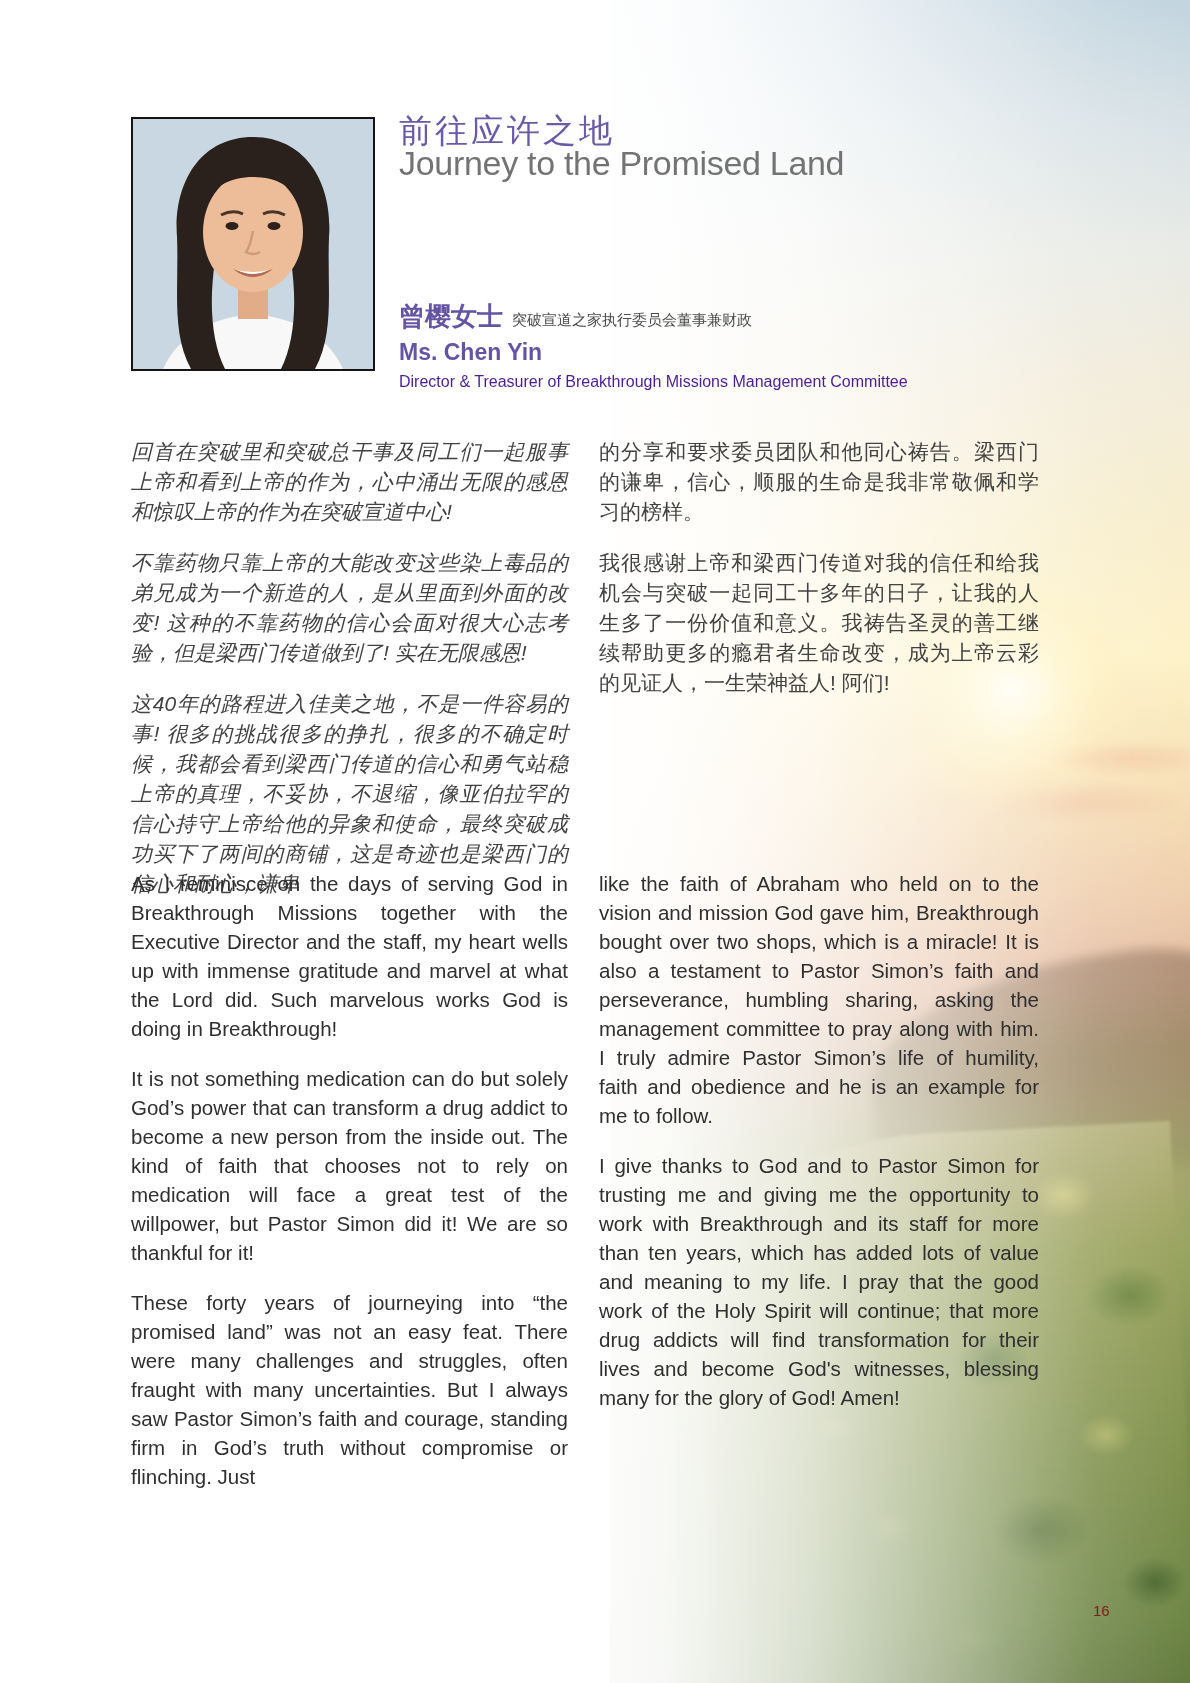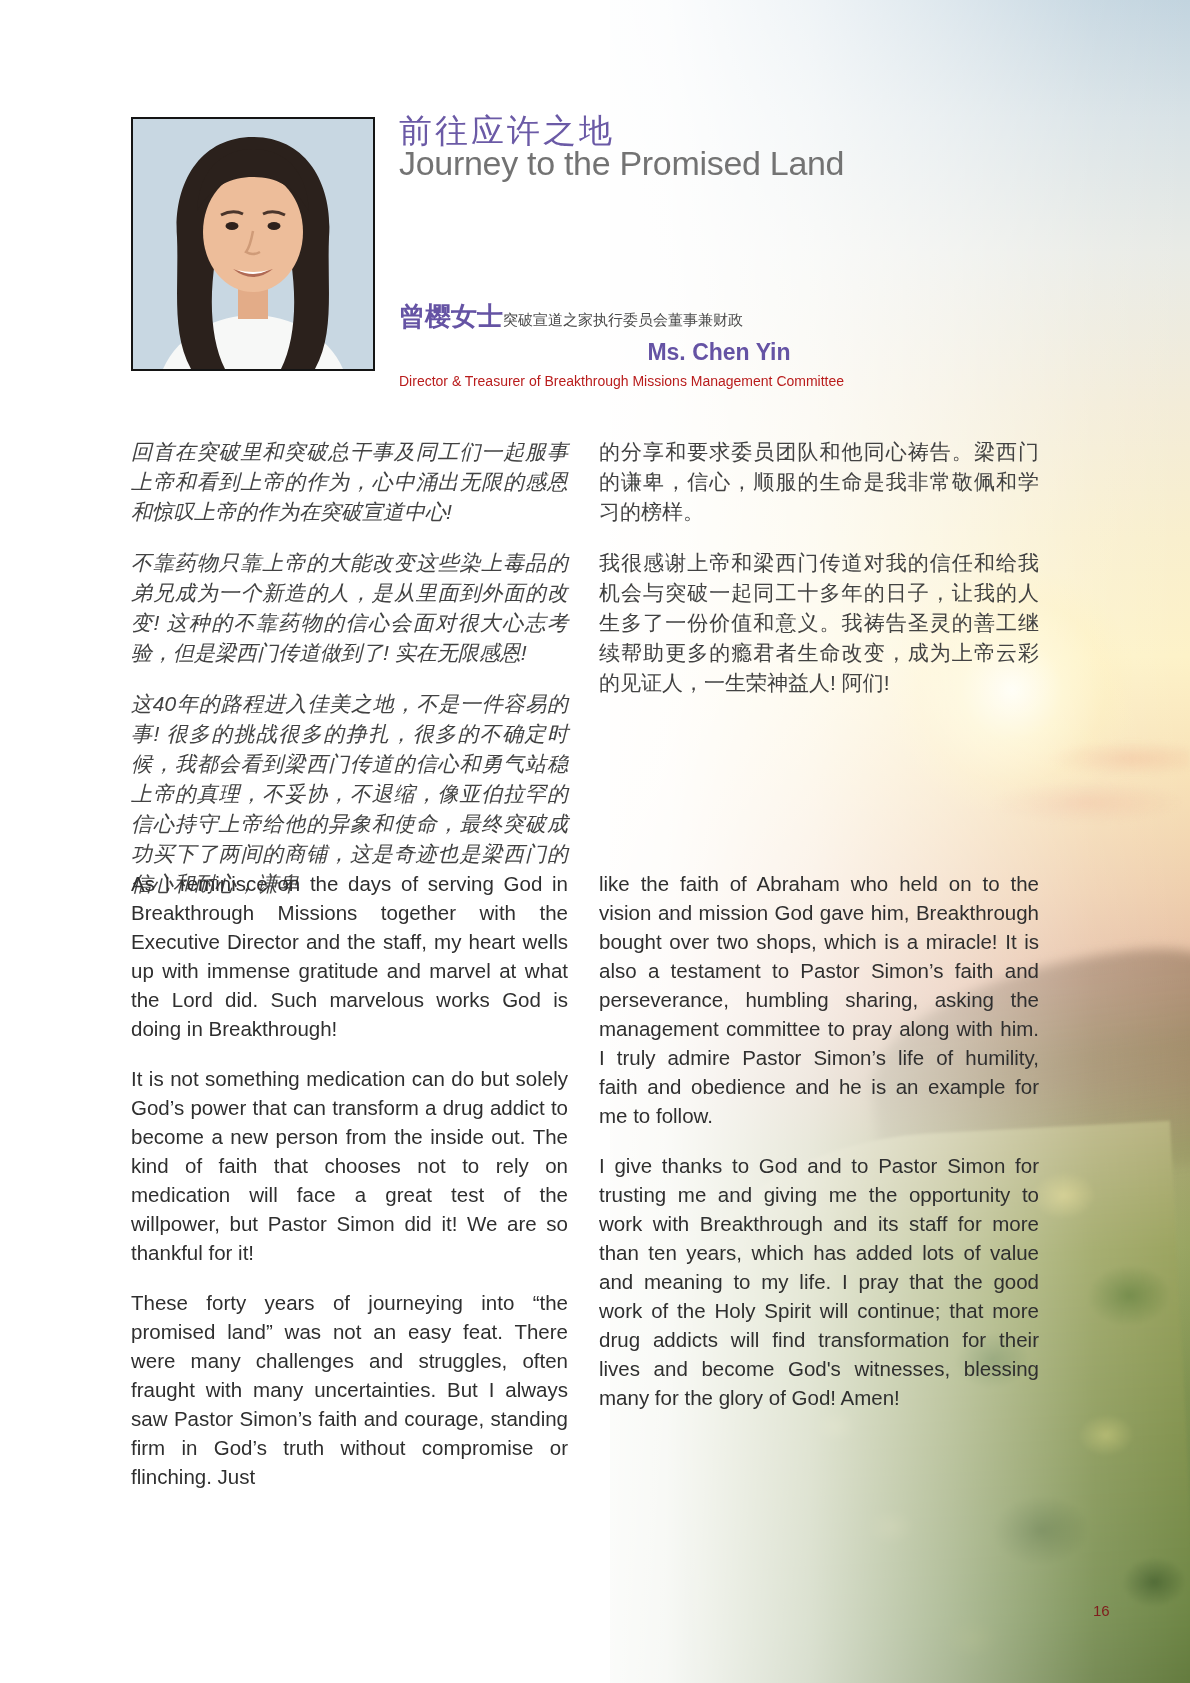--- a/index.html
+++ b/index.html
@@ -70,25 +70,25 @@
   .portrait svg{display:block;width:100%;height:100%;}
   .title-zh{
     position:absolute;left:399px;top:109px;
     font-size:33px;letter-spacing:3px;color:#6b5aa6;font-weight:400;
   }
   .title-en{
     position:absolute;left:399px;top:144px;
     font-size:34px;font-weight:normal;color:#737373;letter-spacing:-0.3px;
   }
   .byline{position:absolute;left:399px;top:299px;width:640px;}
-  .byline-row1{display:flex;align-items:baseline;}
+  .byline-row1{display:flex;align-items:baseline;gap:9px;}
   .author-zh{font-size:26px;font-weight:bold;color:#6553a4;}
   .role-zh{font-size:15px;color:#4b4b4b;}
-  .author-en{font-size:23px;font-weight:bold;color:#6553a4;margin-top:5px;text-align:center;}
-  .role-en{font-size:14px;color:#b91c1c;margin-top:7px;}
+  .author-en{font-size:23px;font-weight:bold;color:#6553a4;margin-top:5px;}
+  .role-en{font-size:16px;color:#4c1d95;margin-top:7px;}
   .col{position:absolute;text-align:justify;}
   .col p{margin:0 0 21px 0;}
   .zh-left {left:131px;top:437px;width:437px;font-style:italic;}
   .zh-right{left:599px;top:437px;width:440px;}
   .col.zh{font-size:21px;line-height:30px;color:#424242;}
   .en-left {left:131px;top:869px;width:437px;}
   .en-right{left:599px;top:869px;width:440px;}
   .col.en{font-size:20.5px;line-height:29px;color:#2f2f2f;}
   .page-number{
     position:absolute;left:1093px;top:1602px;

